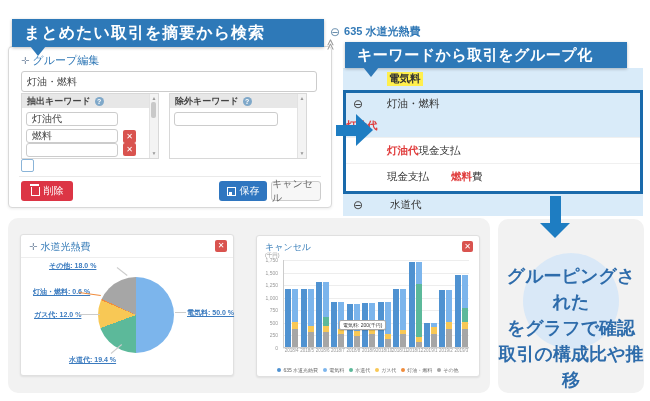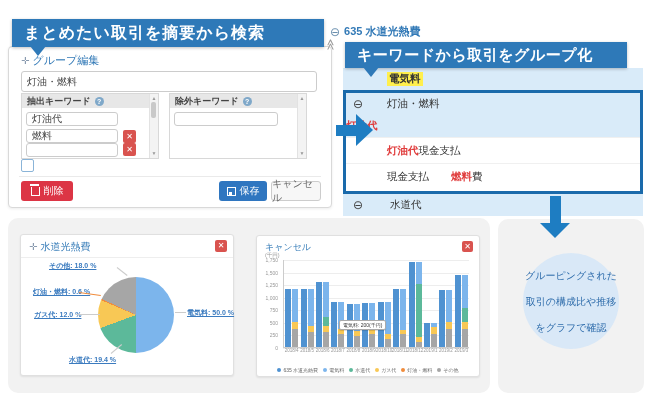--- a/index.html
+++ b/index.html
@@ -74,21 +74,21 @@
   .group-box .lrow{height:25px;border-top:1px solid #f0f0f0;padding-left:41px;}
   .group-box .lrow:first-child{border-top:none;background:#d9ebf9;height:22px;padding-left:0;}
   .group-box .lrow:first-child .rminus{margin-left:7px;color:#444;font-size:12px;}
   .group-box .lrow:first-child .rtext{margin-left:24px;}
   .redtxt{color:#e03c3c;font-weight:bold;}
 
   
   .gray-main{left:8px;top:218px;width:482px;height:175px;background:#f2f2f2;border-radius:10px;}
   .gray-result{left:498px;top:219px;width:146px;height:174px;background:#f2f2f2;border-radius:10px;}
   .result-circle{left:25px;top:34px;width:96px;height:96px;border-radius:50%;background:#d9e8f7;}
-  .result-text{left:0;top:44px;width:146px;text-align:center;font-size:10px;font-weight:normal;
+  .result-text{left:0;top:44px;width:146px;text-align:center;font-size:18px;font-weight:bold;
                color:#2e6cab;line-height:26px;}
 
   
   .card{position:absolute;background:#fff;border:1px solid #e0e0e0;border-radius:3px;
         box-shadow:0 1px 2px rgba(0,0,0,.08);}
   .pie-card{left:20px;top:234px;width:212px;height:140px;}
   .bar-card{left:256px;top:235px;width:222px;height:140px;}
   .card-title{position:absolute;left:8px;top:5px;font-size:10px;color:#337ab7;}
   .card-close{position:absolute;right:6px;top:5px;width:12px;height:12px;background:#d9534f;border-radius:2px;
               color:#fff;font-size:8px;line-height:12px;text-align:center;cursor:pointer;}
@@ -231,22 +231,22 @@
   <div class="abs arrow-down">
     <div class="bar"></div>
       <div class="head"></div>
   </div>
 
   <div class="abs gray-main"></div>
   <div class="abs gray-result">
     <div class="abs result-circle"></div>
     <div class="abs result-text">
       <div>グルーピングされた</div>
+      <div>をグラフで確認</div>
       <div>取引の構成比や推移</div>
-      <div>をグラフで確認</div>
     </div>
   </div>
 
   <div class="card pie-card">
     <div class="card-title">
       <span class="move-ic">✛</span><span>水道光熱費</span>
     </div>
     <div class="card-close">✕</div>
     <div class="abs pie-divider"></div>
     <div class="abs pie" style="background: conic-gradient(rgb(124, 181, 236) 0deg, rgb(124, 181, 236) 180deg, rgb(92, 185, 154) 180deg, rgb(92, 185, 154) 249.84deg, rgb(248, 200, 85) 249.84deg, rgb(248, 200, 85) 293.04deg, rgb(240, 140, 60) 293.04deg, rgb(240, 140, 60) 295.2deg, rgb(166, 166, 166) 295.2deg, rgb(166, 166, 166) 360deg);"></div>

